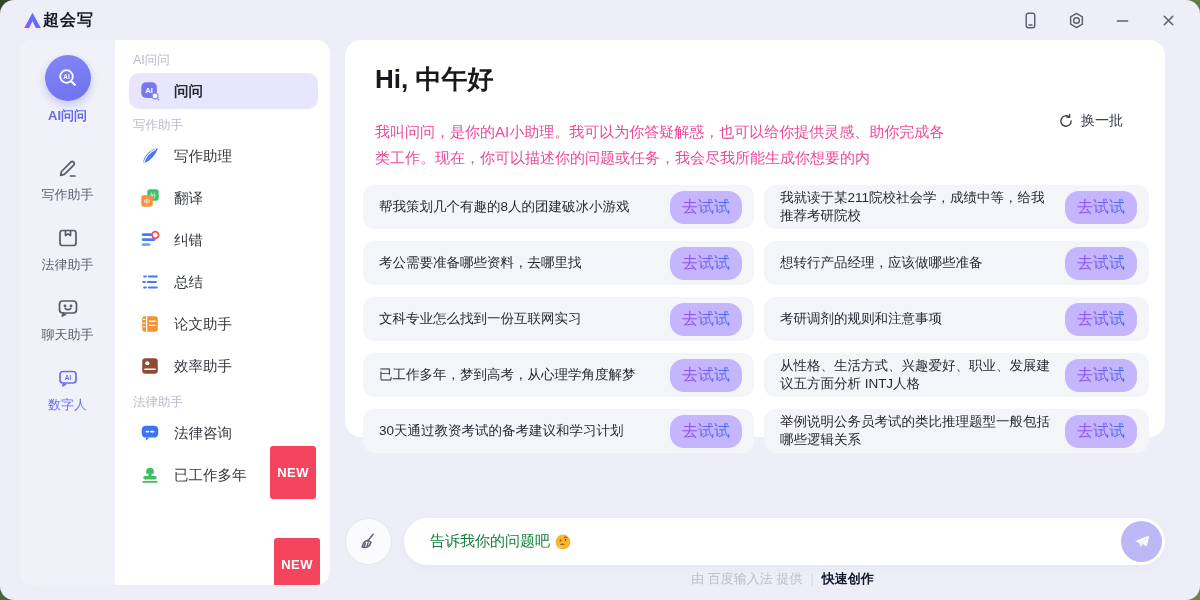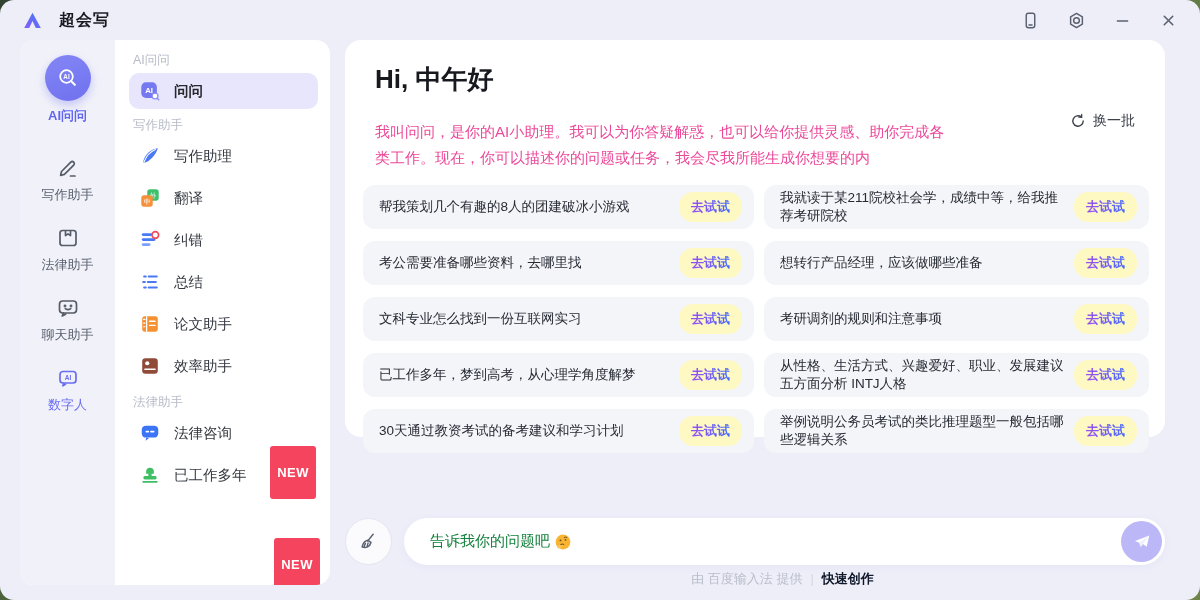--- a/index.html
+++ b/index.html
@@ -11,21 +11,21 @@
   }
   .window {
     position: absolute; inset: 0;
     background: #edeef8;
     border-radius: 14px;
     overflow: hidden;
   }
   
   .titlebar { position: absolute; top: 0; left: 0; right: 0; height: 40px;
     display: flex; align-items: center; padding: 0 22px; }
-  .brand { display: flex; align-items: center; gap: 16px; }
+  .brand { display: flex; align-items: center; gap: 0; }
   .brand-title { font-size: 16px; font-weight: bold; color: #17191f; letter-spacing: 1px; }
   .win-controls { margin-left: auto; display: flex; align-items: center; gap: 26px; }
   .win-btn { width: 20px; height: 20px; display: flex; align-items: center; justify-content: center; cursor: pointer; }
   
   .left-panel { position: absolute; left: 20px; top: 40px; width: 310px; height: 545px;
     background: #ffffff; border-radius: 14px; overflow: hidden; display: flex; }
   .rail { width: 95px; background: #f1f2f9; padding-top: 15px;
     display: flex; flex-direction: column; align-items: center; flex-shrink: 0; }
   .rail-item { display: flex; flex-direction: column; align-items: center; cursor: pointer; }
   .rail-item .r-label { font-size: 13px; color: #5b6170; margin-top: 5px; }
@@ -49,30 +49,30 @@
   .m-item.selected .m-label { font-weight: bold; color: #26292e; }
   .mi { width: 22px; height: 22px; display: flex; align-items: center; justify-content: center; flex-shrink: 0; }
   .new-badge { position: absolute; top: -9px; right: 2px; background: #f5445e; color: #fff;
     font-size: 13px; font-weight: bold; padding: 19px 7px; border-radius: 3px; letter-spacing: .5px; }
   .menu-bottom-badge { position: absolute; bottom: -6px; right: 10px; top: auto; }
   
   .hero { position: absolute; left: 345px; top: 40px; width: 820px; height: 397px;
     background: #ffffff; border-radius: 16px; padding: 22px 30px 0 30px; }
   .greeting { font-size: 26px; font-weight: bold; color: #17191f; }
   .intro { margin-top: 22px; max-width: 572px; font-size: 15px; line-height: 26px; color: #ec4899; }
-  .refresh-btn { position: absolute; right: 30px; top: 72px; display: flex; align-items: center;
+  .refresh-btn { position: absolute; right: 42px; top: 72px; display: flex; align-items: center;
     gap: 7px; font-size: 14px; color: #3c414b; cursor: pointer; }
   .cards { margin: 14px -14px 0 -14px; padding: 0 0 0 2px;
     display: grid; grid-template-columns: 1.015fr 1fr; gap: 12px 10px; }
   .card { height: 44px; background: #f4f5f9; border-radius: 12px; display: flex; align-items: center;
     gap: 10px; padding: 0 12px 0 16px; cursor: pointer; }
   .card-text { flex: 1; font-size: 13.5px; line-height: 18px; color: #262a33;
     display: -webkit-box; -webkit-line-clamp: 2; -webkit-box-orient: vertical; overflow: hidden; }
-  .try-btn { flex-shrink: 0; background: #fef9c3; border-radius: 14px; padding: 6px 12px;
-    font-size: 13px; font-weight: bold; cursor: pointer;
+  .try-btn { flex-shrink: 0; background: #c4b5fd; border-radius: 14px; padding: 6px 12px;
+    font-size: 16px; font-weight: normal; cursor: pointer;
     background-image: none; }
   .try-btn span { background: linear-gradient(92deg, #9b4ef2, #466cfa);
     -webkit-background-clip: text; background-clip: text; color: transparent; }
   
   .composer { position: absolute; left: 345px; top: 518px; right: 35px; height: 47px;
     display: flex; align-items: center; gap: 12px; }
   .broom-btn { width: 47px; height: 47px; border-radius: 50%; background: #fbfbfe;
     border: 1px solid #e4e6ef; display: flex; align-items: center; justify-content: center;
     cursor: pointer; flex-shrink: 0; }
   .input-pill { flex: 1; height: 47px; background: #ffffff; border-radius: 24px;

